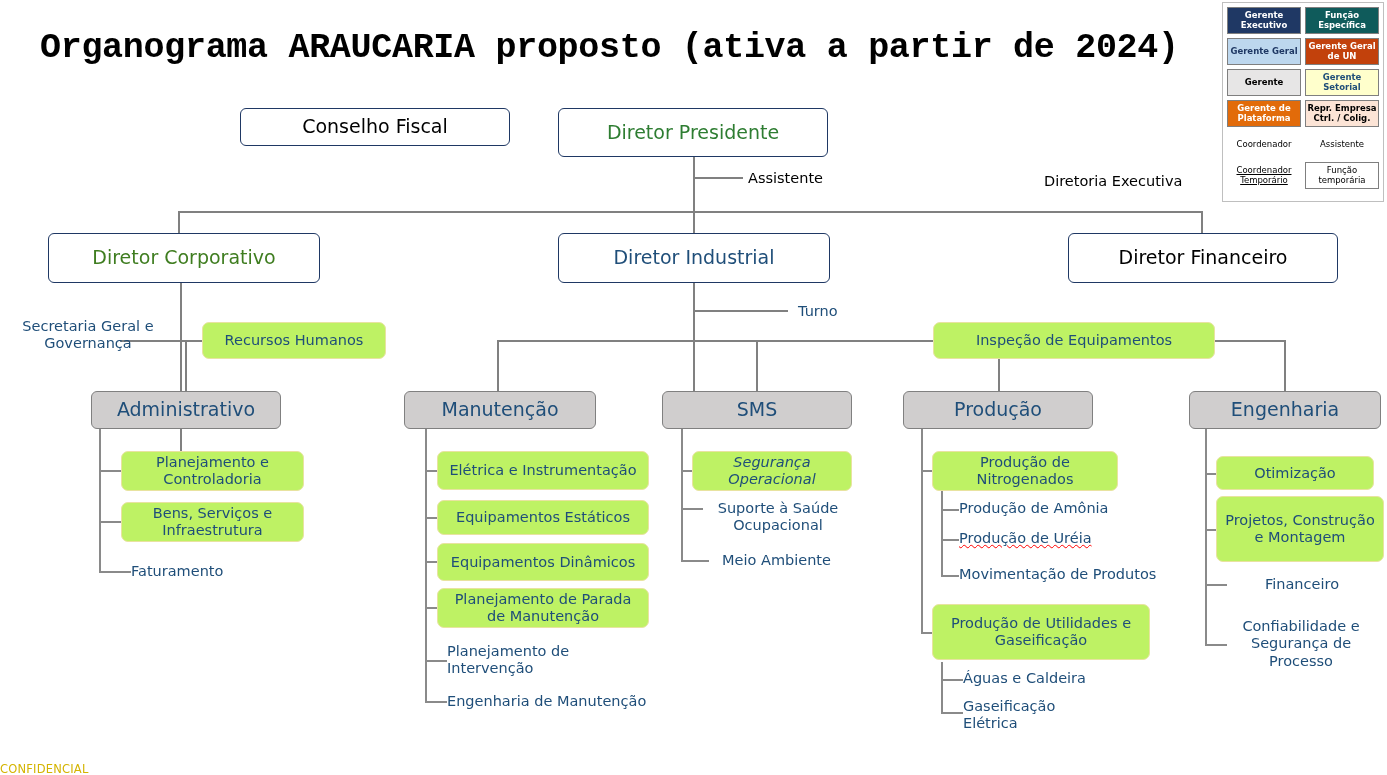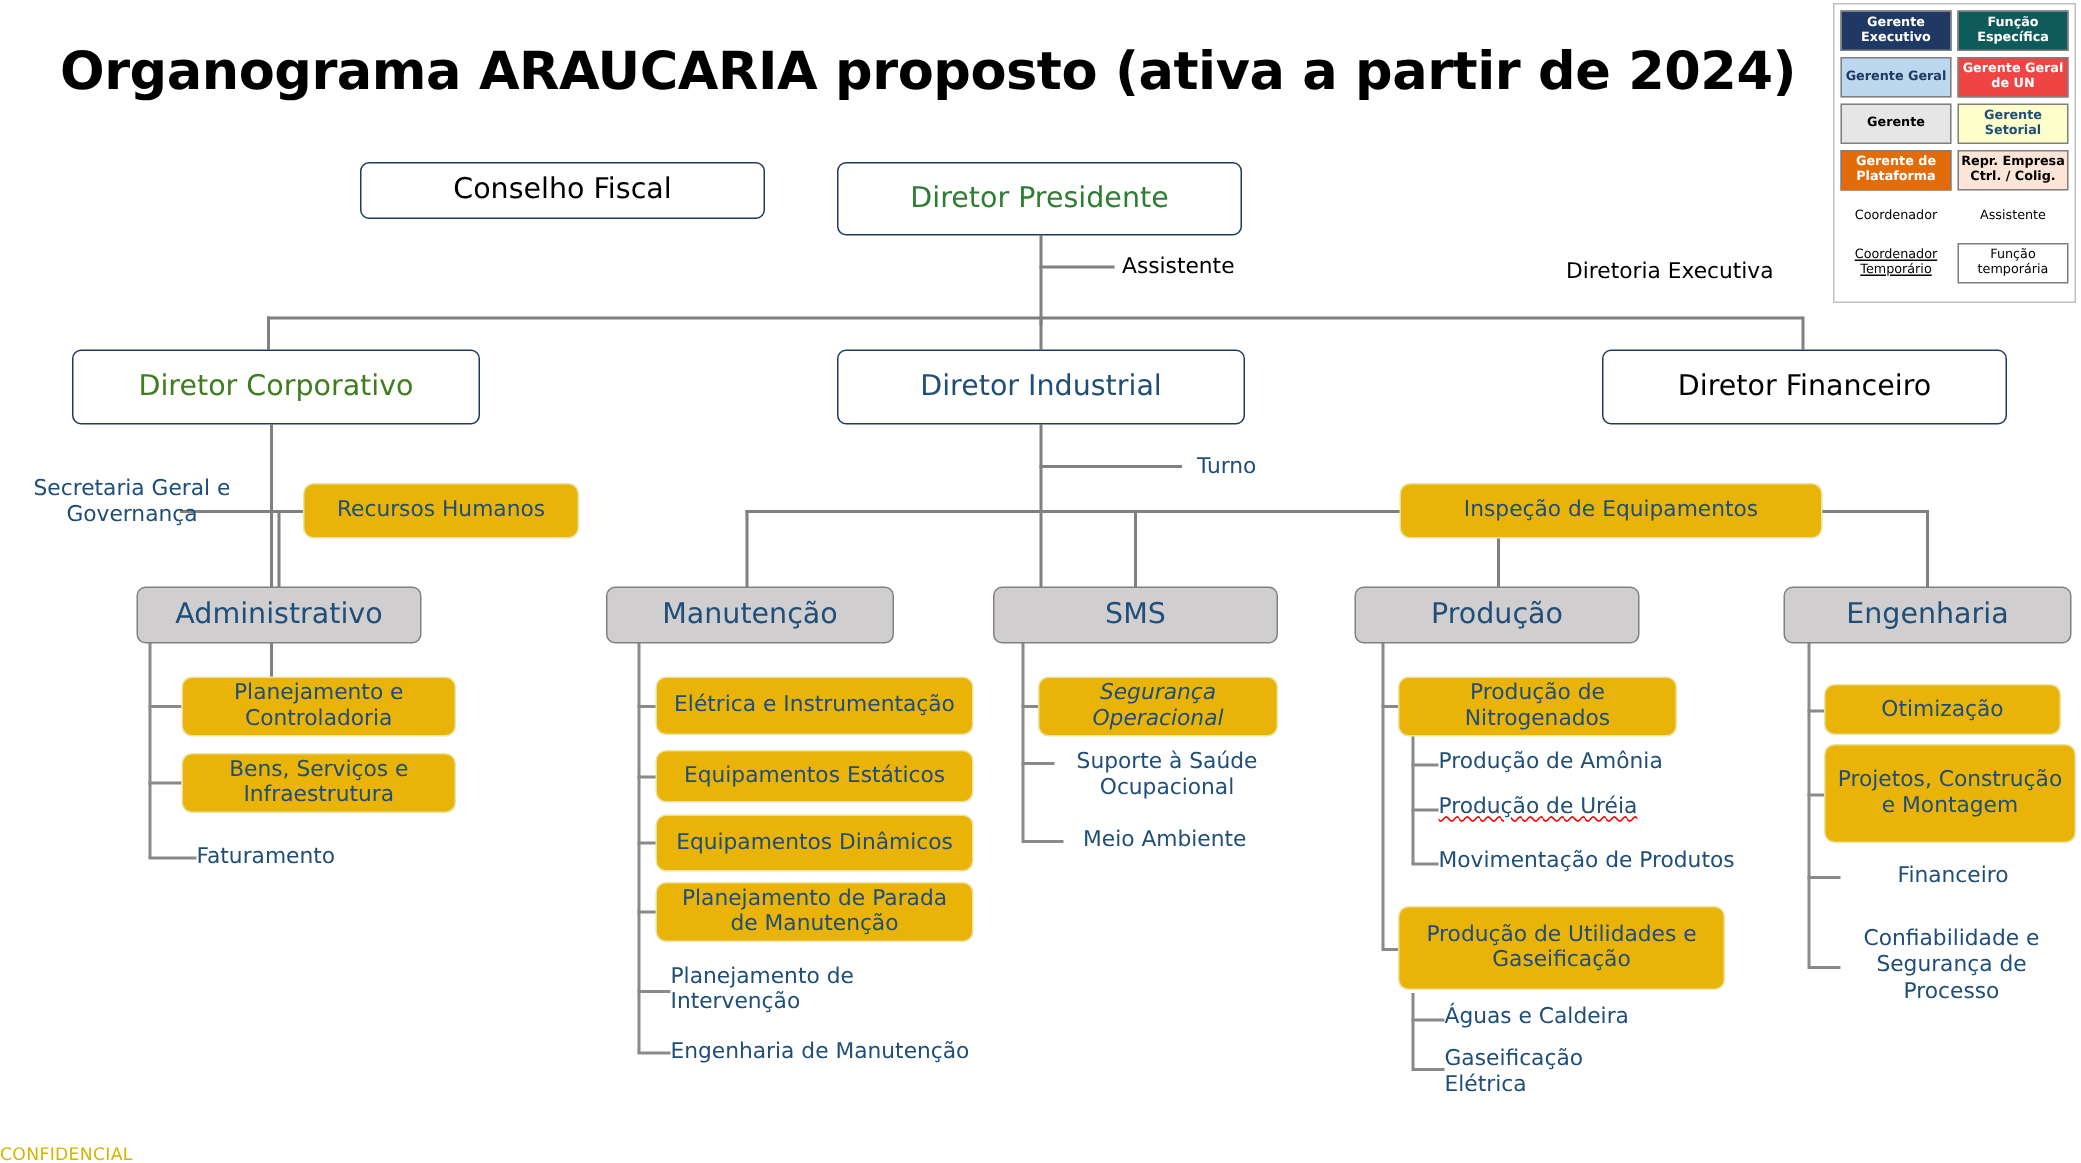--- a/index.html
+++ b/index.html
@@ -23,20 +23,21 @@
   .abs { position: absolute; box-sizing: border-box; }
 
   
   .title {
     left: 40px; top: 28px;
     font-size: 35px;
     font-weight: bold;
     color: #000000;
     letter-spacing: -0.3px;
     white-space: nowrap;
+    font-family: Liberation Mono, monospace;
   }
 
   
   .ln { background: #808080; position: absolute; }
   .ln-h { height: 2px; }
   .ln-v { width: 2px; }
   .ln-thin { background: #8a8a8a; }
 
   
   .box {
@@ -59,21 +60,21 @@
   .box-green-text { color: #3f7d20; }
   .box-blue-text { color: #1f4e79; }
   .box-gray {
     background: #d0cece;
     border: 1.5px solid #808080;
     border-radius: 6px;
     color: #1f4e79;
     font-size: 19px;
   }
   .box-yellow {
-    background: #eab308;
+    background: #bef264;
     border: 1px solid #e8e3a0;
     border-radius: 7px;
     color: #1f4e79;
     font-size: 14.5px;
     padding: 2px 6px;
   }
   .plain {
     color: #1f4e79;
     font-size: 14.5px;
     text-align: center;
@@ -119,21 +120,21 @@
     align-items: center;
     justify-content: center;
     text-align: center;
     line-height: 1.1;
     box-sizing: border-box;
     font-weight: bold;
   }
   .lg-navy  { background: #1f3864; color: #ffffff; }
   .lg-teal  { background: #0f5b5b; color: #ffffff; }
   .lg-blue  { background: #bdd7ee; color: #1f3864; }
-  .lg-blue2 { background: #ef4444; color: #ffffff; }
+  .lg-blue2 { background: #c2410c; color: #ffffff; }
   .lg-gray  { background: #e7e6e6; color: #000000; }
   .lg-yellow{ background: #ffffcc; color: #1f4e79; }
   .lg-orange{ background: #e26b0a; color: #ffffff; }
   .lg-tan   { background: #fce4d6; color: #000000; }
   .lg-plain { background: #ffffff; border: none; color: #000000; font-weight: normal; }
   .lg-underline { text-decoration: underline; }
   .lg-bordered { background: #ffffff; color: #000000; font-weight: normal; }
 
   .confidential {
     position: absolute;

